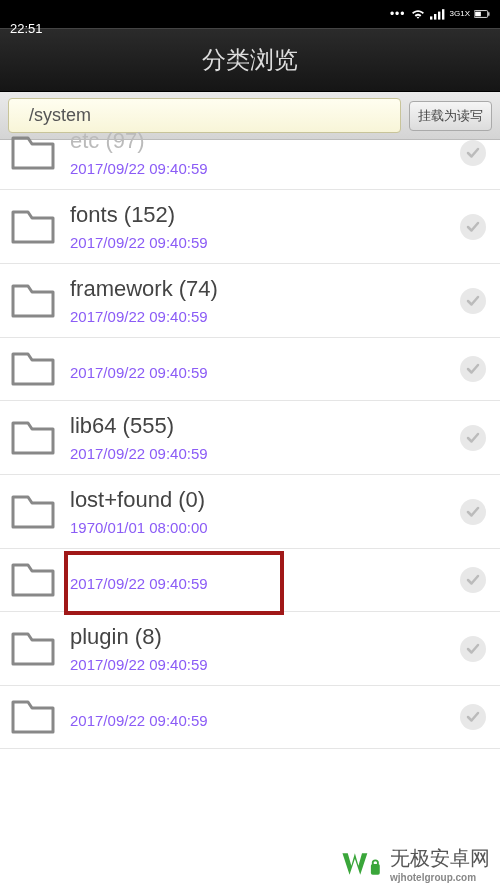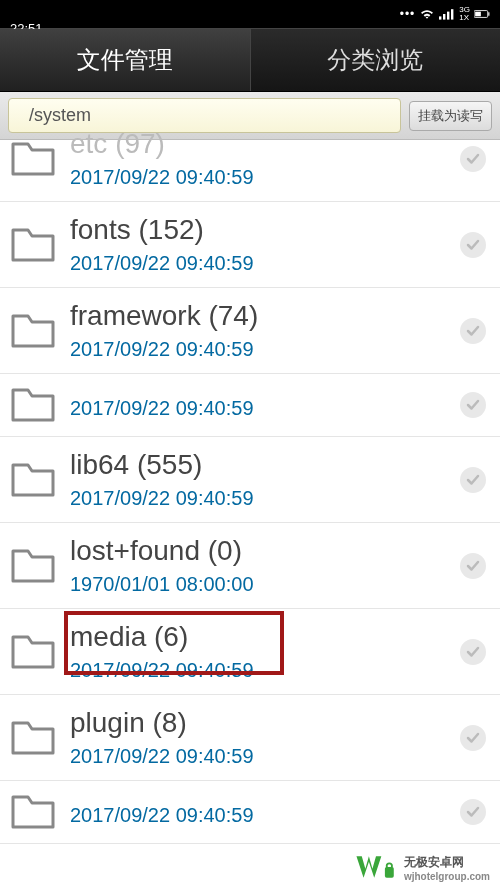--- a/index.html
+++ b/index.html
@@ -95,28 +95,28 @@
   }
   .folder-icon {
     width: 46px;
     height: 38px;
     flex-shrink: 0;
     margin-right: 14px;
   }
   .folder-icon svg { width: 100%; height: 100%; }
   .file-info { flex: 1; min-width: 0; }
   .file-name {
-    font-size: 28px;
+    font-size: 22px;
     color: #444;
     margin-bottom: 2px;
   }
   .file-name.faded { color: #bbb; }
   .file-date {
-    font-size: 20px;
-    color: #0369a1;
+    font-size: 15px;
+    color: #8b5cf6;
     margin-top: 6px;
   }
   .row-check {
     width: 26px;
     height: 26px;
     border-radius: 50%;
     background: #e8e8e8;
     display: flex;
     align-items: center;
     justify-content: center;
@@ -136,56 +136,53 @@
     bottom: 6px;
     right: 10px;
     display: flex;
     align-items: center;
     gap: 6px;
     color: #555;
   }
   .watermark .wm-logo {
     width: 44px; height: 32px;
   }
-  .watermark .wm-text { font-size: 12px; color: #555; font-weight: 700; }
+  .watermark .wm-text { font-size: 20px; color: #555; font-weight: 400; }
   .watermark .wm-url { font-size: 10px; color: #888; display:block;font-weight:bold; }
 </style>
 </head>
 <body>
 
 <div class="status-bar">
   <span class="status-time">22:51</span>
   <span class="status-spacer"></span>
   <span class="status-icons">
     <span class="dots">•••</span>
     <svg viewBox="0 0 24 18">
         <path fill="#fff" d="M12 16l-2-2c1-1 3-1 4 0zM7 11c3-3 7-3 10 0l-2 2c-2-2-4-2-6 0zM3 7c5-5 13-5 18 0l-2 2c-4-4-10-4-14 0z"></path>
       </svg>
     <svg viewBox="0 0 20 14">
         <rect fill="#fff" x="0" y="10" width="3" height="4"></rect>
         <rect fill="#fff" x="5" y="7" width="3" height="7"></rect>
         <rect fill="#fff" x="10" y="4" width="3" height="10"></rect>
         <rect fill="#fff" x="15" y="1" width="3" height="13"></rect>
       </svg>
-    <span style="display:flex;flex-direction:column;align-items:flex-start">
+    <span style="display:flex;flex-direction:row;align-items:flex-start">
       <span class="tiny">3G</span>
       <span class="tiny">1X</span>
     </span>
     <svg viewBox="0 0 28 14">
         <rect x="0" y="1" width="24" height="12" rx="2" fill="none" stroke="#fff" stroke-width="1.5"></rect>
         <rect x="25" y="4" width="2" height="6" fill="#fff"></rect>
         <rect x="2" y="3" width="10" height="8" fill="#fff"></rect>
       </svg>
   </span>
 </div>
 
 <div class="tab-header">
-  <div class="tab active">
-    <span>文件管理</span>
-  </div>
   <div class="tab">
     <span>分类浏览</span>
   </div>
 </div>
 
 <div class="path-bar">
   <div class="path-input">/system</div>
   <button class="mount-btn">挂载为读写</button>
 </div>
 
@@ -271,21 +268,20 @@
         <svg viewBox="0 0 14 14">
           <path fill="none" stroke="#bbb" stroke-width="2.5" stroke-linecap="round" stroke-linejoin="round" d="M2 7 L5.5 10.5 L12 3"></path>
         </svg>
       </div>
     </div>
     <div class="file-row">
       <div class="folder-icon"><svg viewBox="0 0 46 38">
           <path fill="none" stroke="#888" stroke-width="3" stroke-linejoin="round" d="M3 10 L3 34 L43 34 L43 10 L22 10 L18 4 L3 4 Z"></path>
         </svg></div>
       <div class="file-info">
-        <div class="file-name">media  (6)</div>
         <div class="file-date">2017/09/22 09:40:59</div>
       </div>
       <div class="row-check">
         <svg viewBox="0 0 14 14">
           <path fill="none" stroke="#bbb" stroke-width="2.5" stroke-linecap="round" stroke-linejoin="round" d="M2 7 L5.5 10.5 L12 3"></path>
         </svg>
       </div>
       <div class="highlight-box" style="left: 64px; top: 2px; width: 220px; height: 64px;"></div>
     </div>
     <div class="file-row">

